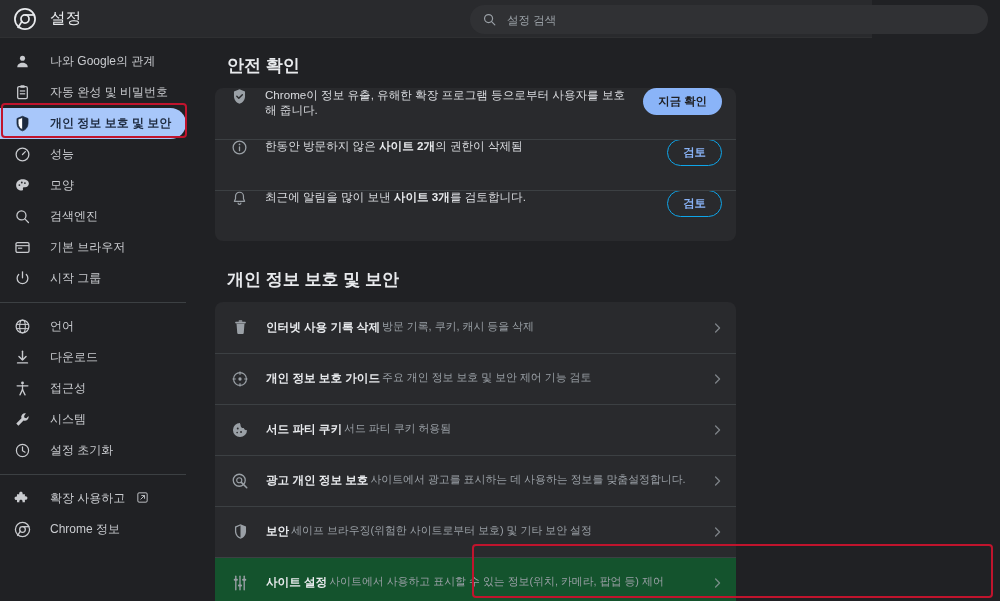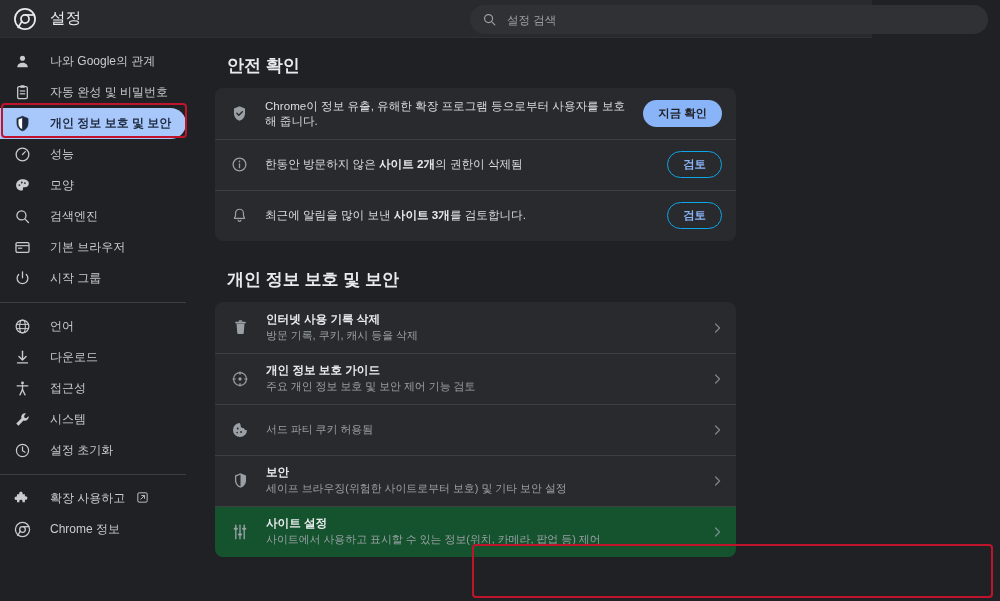--- a/index.html
+++ b/index.html
@@ -104,21 +104,21 @@
   .card {
     background: #292a2d;
     border-radius: 8px;
     overflow: hidden;
     width: 521px;
   }
 
   
   .sc-row {
     height: 51px;
-    display: flex; align-items: center;
+    display: flex; 
     padding: 0 14px 0 16px;
     gap: 17px;
     position: relative;
   }
   .sc-row + .sc-row::before {
     content: ""; position: absolute; left: 0; right: 0; top: 0;
     height: 1px; background: #3c4043;
   }
   .sc-icon { width: 17px; height: 17px; flex: none; }
   .sc-text { flex: 1; font-size: 11.6px; color: #dadce0; }
@@ -143,21 +143,21 @@
     gap: 17px;
     position: relative;
     cursor: pointer;
   }
   .pv-row + .pv-row::before {
     content: ""; position: absolute; left: 0; right: 0; top: 0;
     height: 1px; background: #3c4043;
   }
   .pv-row.hovered { background: #14532d; }
   .pv-icon { width: 18px; height: 18px; flex: none; display:flex; align-items:center; justify-content:center; }
-  .pv-body { flex: 1; display: flex; flex-direction: column; gap: 2px; min-width: 0; }
+  .pv-body { flex: 1; display: flex; flex-direction: row; gap: 2px; min-width: 0; }
   .pv-title { font-size: 11.6px; color: #e8eaed; font-weight: bold; }
   .pv-sub { font-size: 10.9px; color: #9aa0a6; }
   .chev { width: 14px; height: 14px; flex: none; opacity: .75; }
 </style>
 </head>
 <body>
 
 <div id="app">
 
   <div class="header">
@@ -457,29 +457,48 @@
           <div class="pv-row">
             <span class="pv-icon">
               <svg viewBox="0 0 24 24" width="18" height="18">
                   <path d="M12 2.6a9.4 9.4 0 1 0 9.4 9.4 3.6 3.6 0 0 1-4.4-2.6 3.6 3.6 0 0 1-4.2-4.4 3.4 3.4 0 0 1-.8-2.4z" fill="#9aa0a6"></path>
                   <circle cx="9" cy="10" r="1.3" fill="#292a2d"></circle>
                   <circle cx="13.4" cy="14.6" r="1.3" fill="#292a2d"></circle>
                   <circle cx="8.2" cy="15.4" r="1.1" fill="#292a2d"></circle>
                 </svg>
             </span>
             <span class="pv-body">
+              <span class="pv-title">서드 파티 쿠키</span>
               <span class="pv-sub">서드 파티 쿠키 허용됨</span>
             </span>
             <span class="chev">
               <svg viewBox="0 0 24 24" width="14" height="14">
                   <path d="M9.6 5.2 16.4 12 9.6 18.8" fill="none" stroke="#9aa0a6" stroke-width="2.2" stroke-linecap="round" stroke-linejoin="round"></path>
                 </svg>
             </span>
           </div>
 
+          <div class="pv-row">
+            <span class="pv-icon">
+              <svg viewBox="0 0 24 24" width="18" height="18">
+                  <circle cx="11" cy="11" r="8" fill="none" stroke="#9aa0a6" stroke-width="1.7"></circle>
+                  <circle cx="11" cy="11" r="3.4" fill="none" stroke="#9aa0a6" stroke-width="1.5"></circle>
+                  <path d="M13.8 13.8 21 21" stroke="#9aa0a6" stroke-width="2" stroke-linecap="round"></path>
+                </svg>
+            </span>
+            <span class="pv-body">
+              <span class="pv-title">광고 개인 정보 보호</span>
+              <span class="pv-sub">사이트에서 광고를 표시하는 데 사용하는 정보를 맞춤설정합니다.</span>
+            </span>
+            <span class="chev">
+              <svg viewBox="0 0 24 24" width="14" height="14">
+                  <path d="M9.6 5.2 16.4 12 9.6 18.8" fill="none" stroke="#9aa0a6" stroke-width="2.2" stroke-linecap="round" stroke-linejoin="round"></path>
+                </svg>
+            </span>
+          </div>
 
           <div class="pv-row">
             <span class="pv-icon">
               <svg viewBox="0 0 24 24" width="17" height="17">
                   <path d="M12 1.8 4.2 5v6.8c0 5 3.3 9.5 7.8 10.6 4.5-1.1 7.8-5.6 7.8-10.6V5z" fill="#9aa0a6"></path>
                   <path d="M12 3.6v16.8c-3.4-1.1-6-4.7-6-8.8V6.2z" fill="#292a2d"></path>
                 </svg>
             </span>
             <span class="pv-body">
               <span class="pv-title">보안</span>

